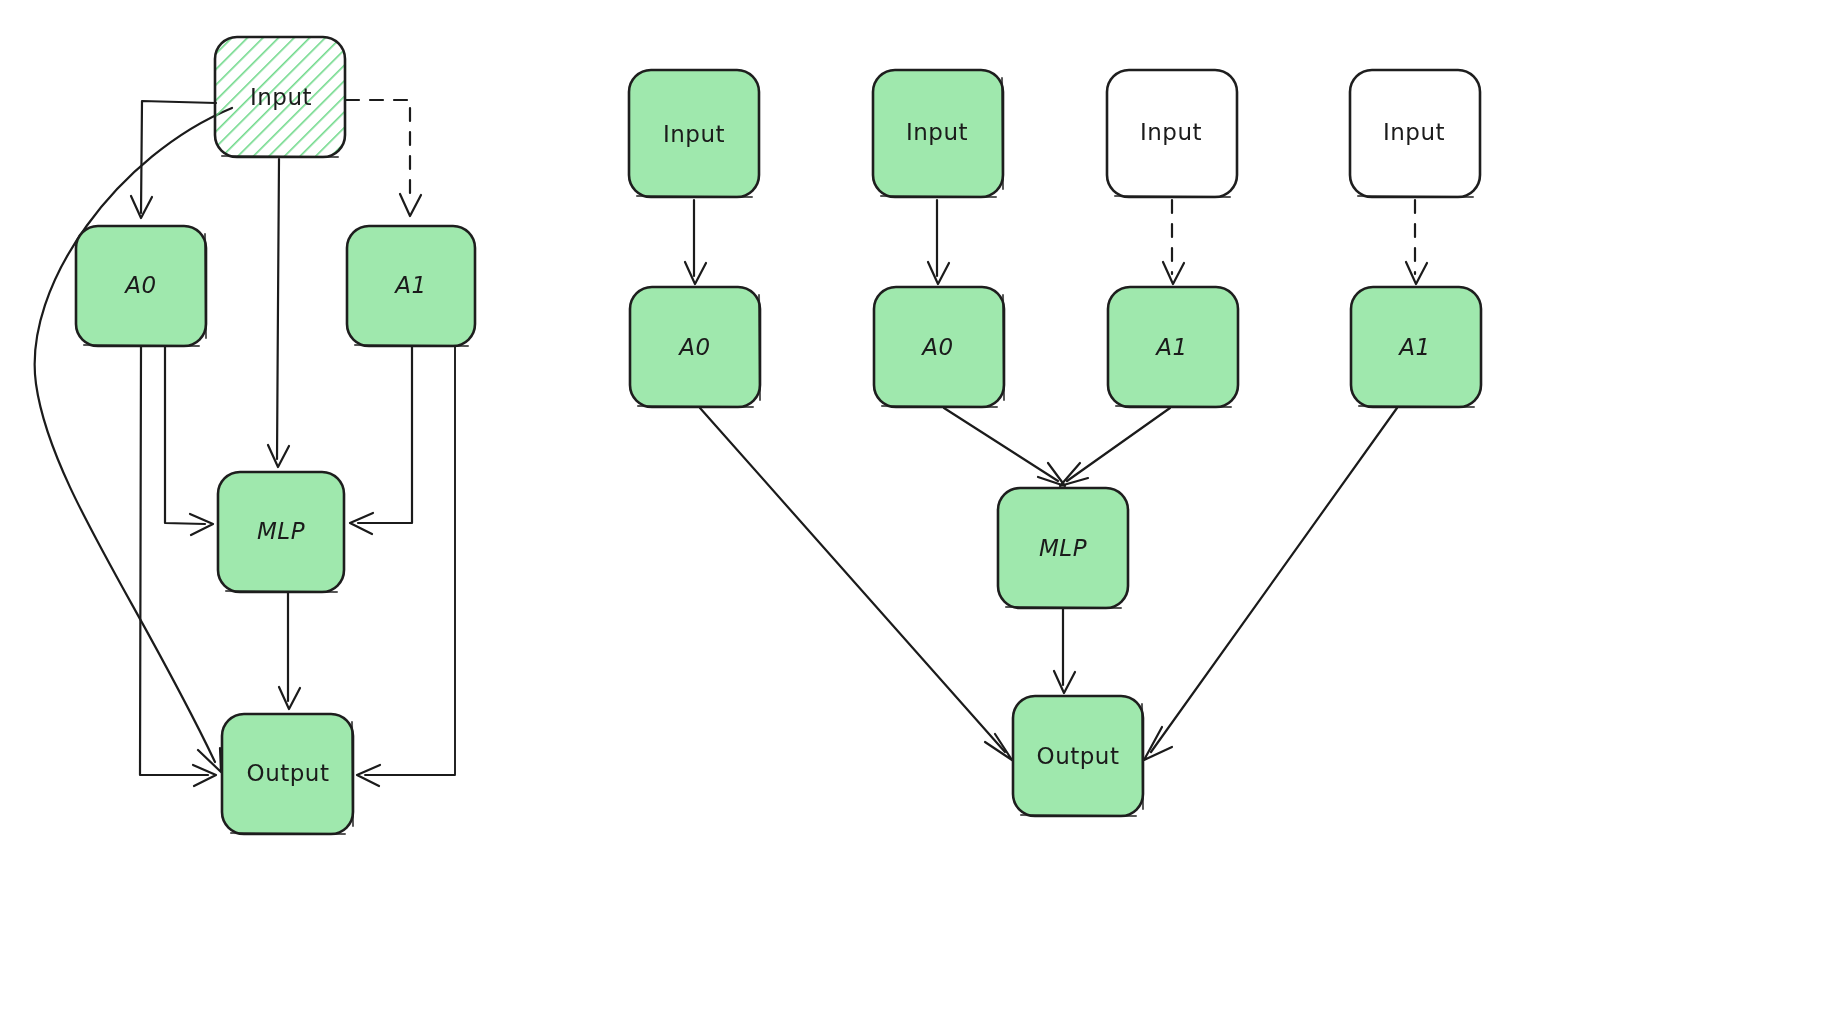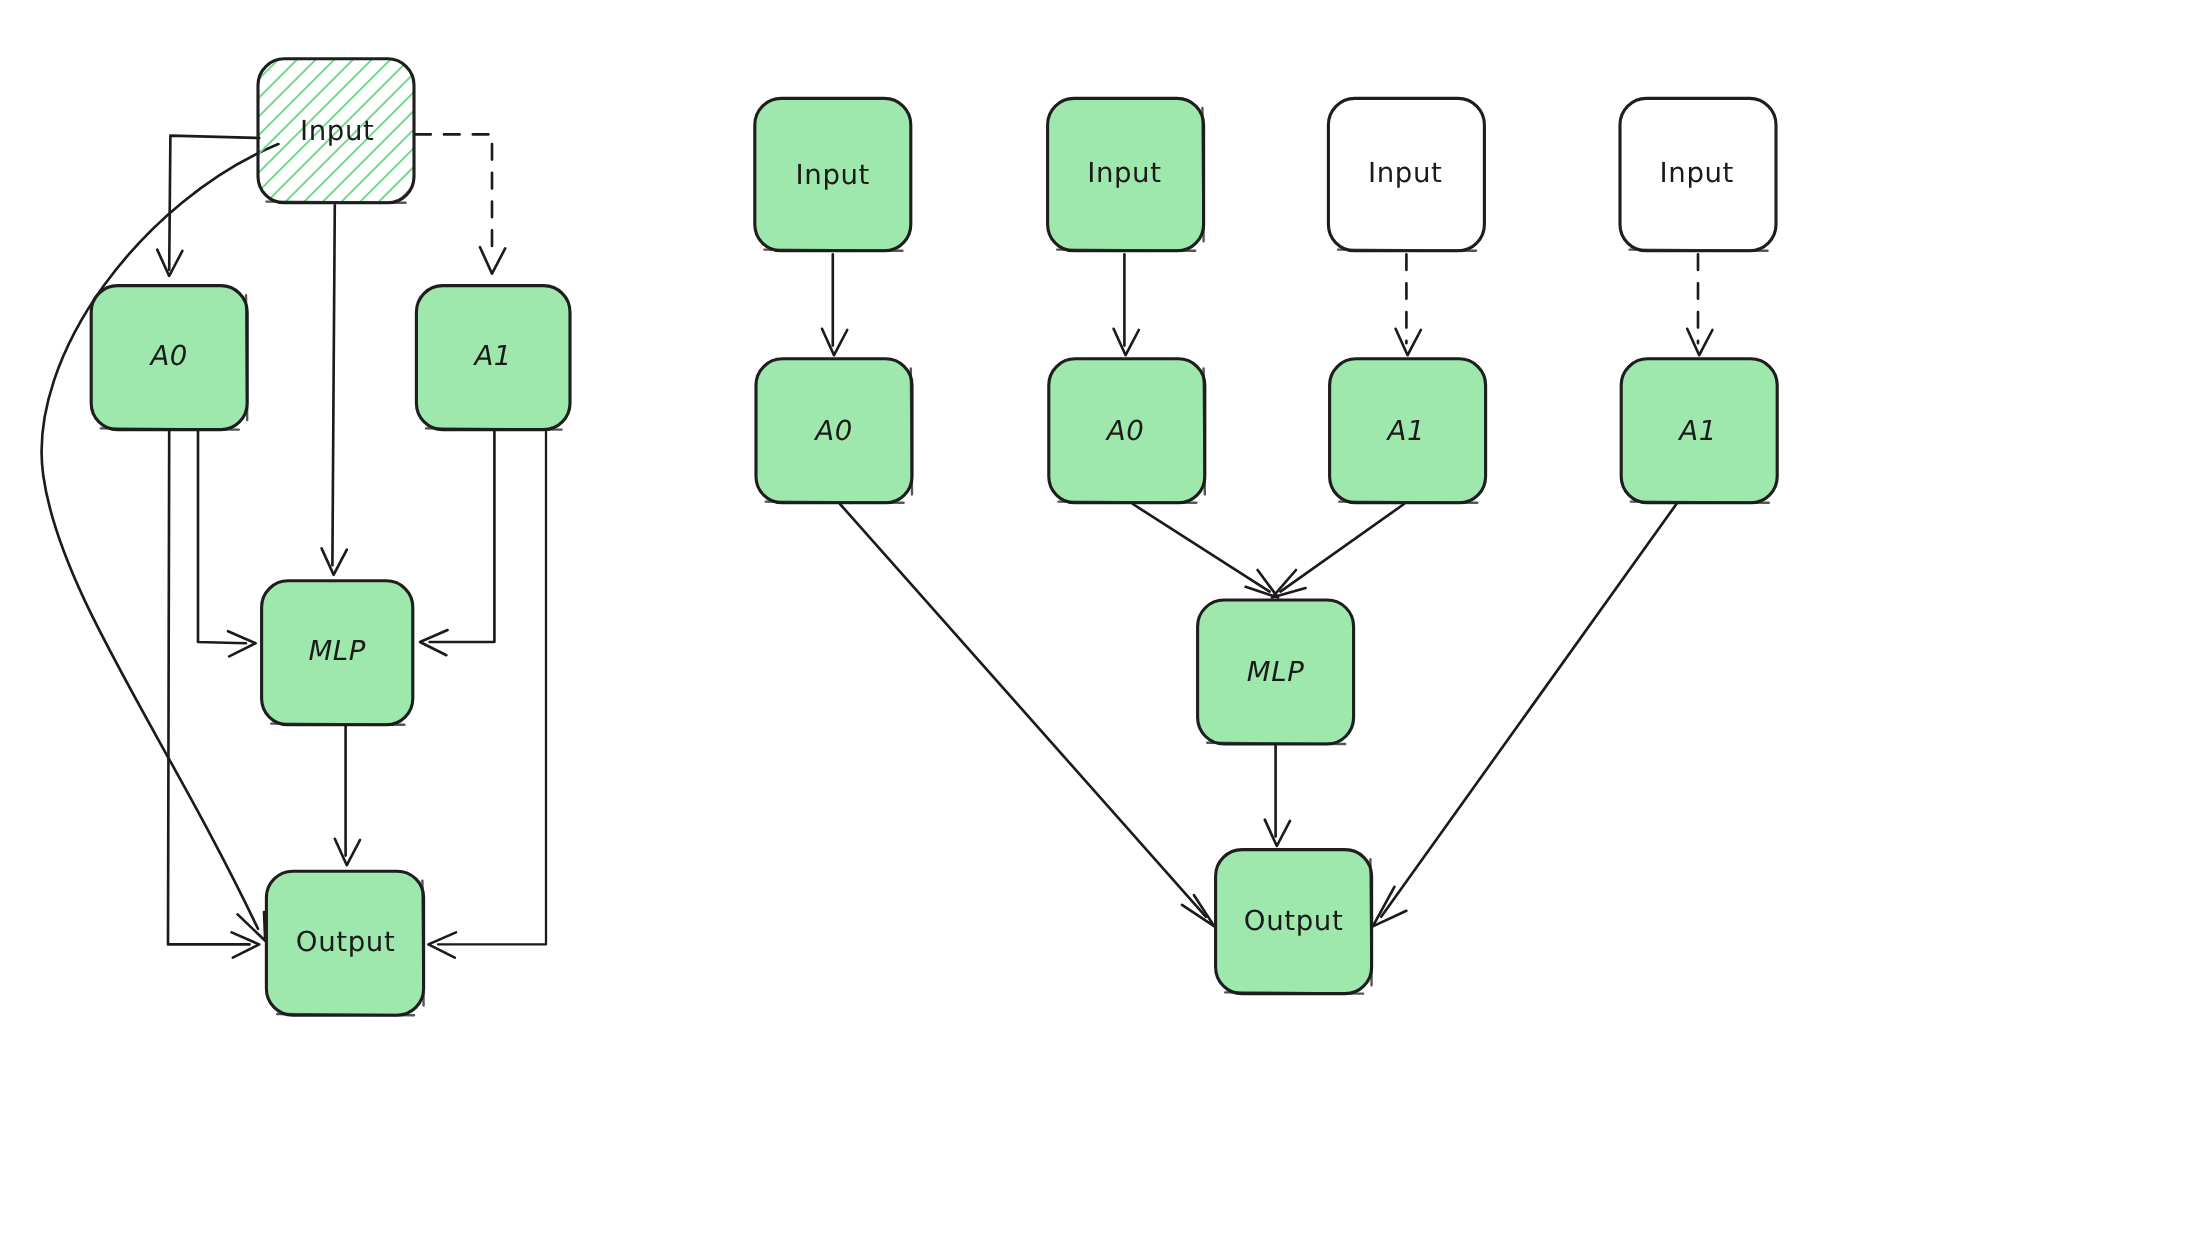--- a/index.html
+++ b/index.html
@@ -3,21 +3,21 @@
 <meta charset="utf-8">
 <style>
   html,body{margin:0;padding:0;}
   body{
     width:1842px;height:1034px;
     background:#ffffff;
     font-family:"DejaVu Sans", sans-serif;
     overflow:hidden;
     position:relative;
   }
-  #stage{position:absolute;left:0;top:16px;width:1842px;height:966px;}
+  #stage{position:absolute;left:0;top:4px;width:1842px;height:966px;}
   svg.canvas{position:absolute;left:0;top:0;width:1842px;height:1034px;}
   .node-label{
     font-family:"DejaVu Sans", sans-serif;
     font-size:23px;
     font-style:italic;
     fill:#1b1b1b;
     text-anchor:middle;
     dominant-baseline:middle;
     letter-spacing:0.5px;
   }

